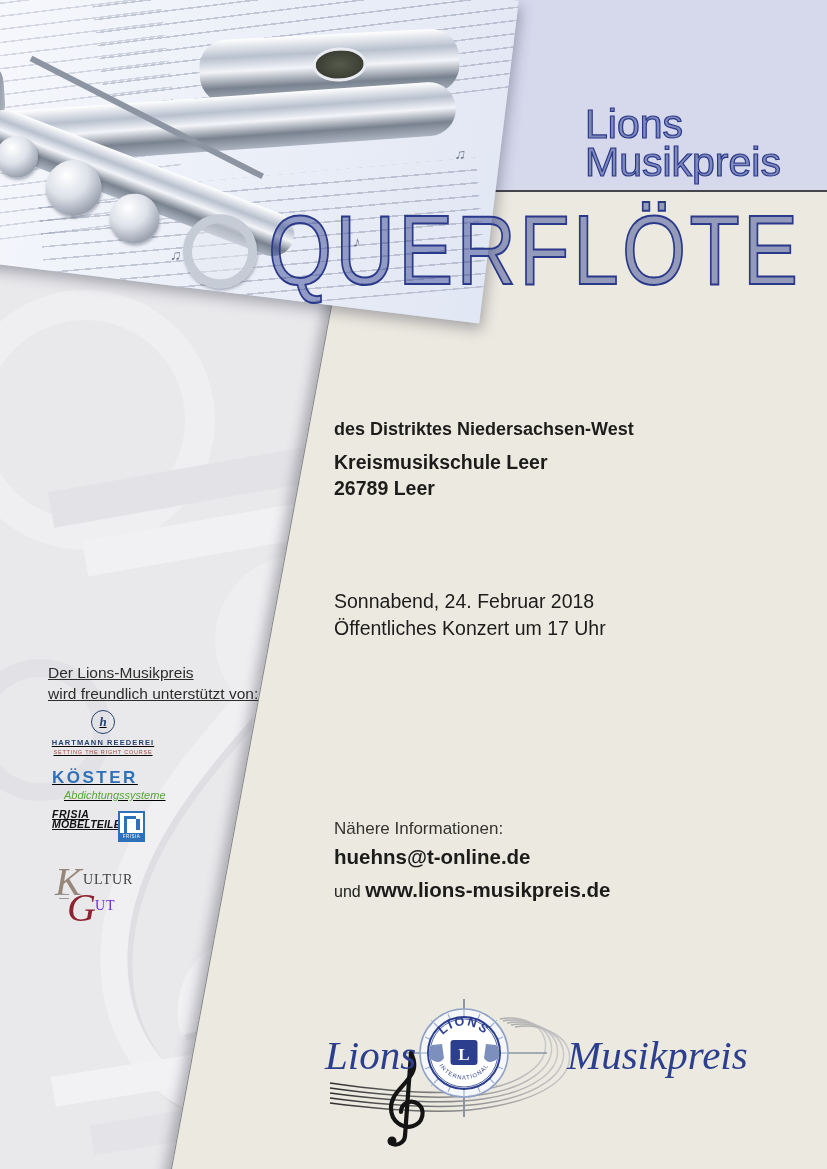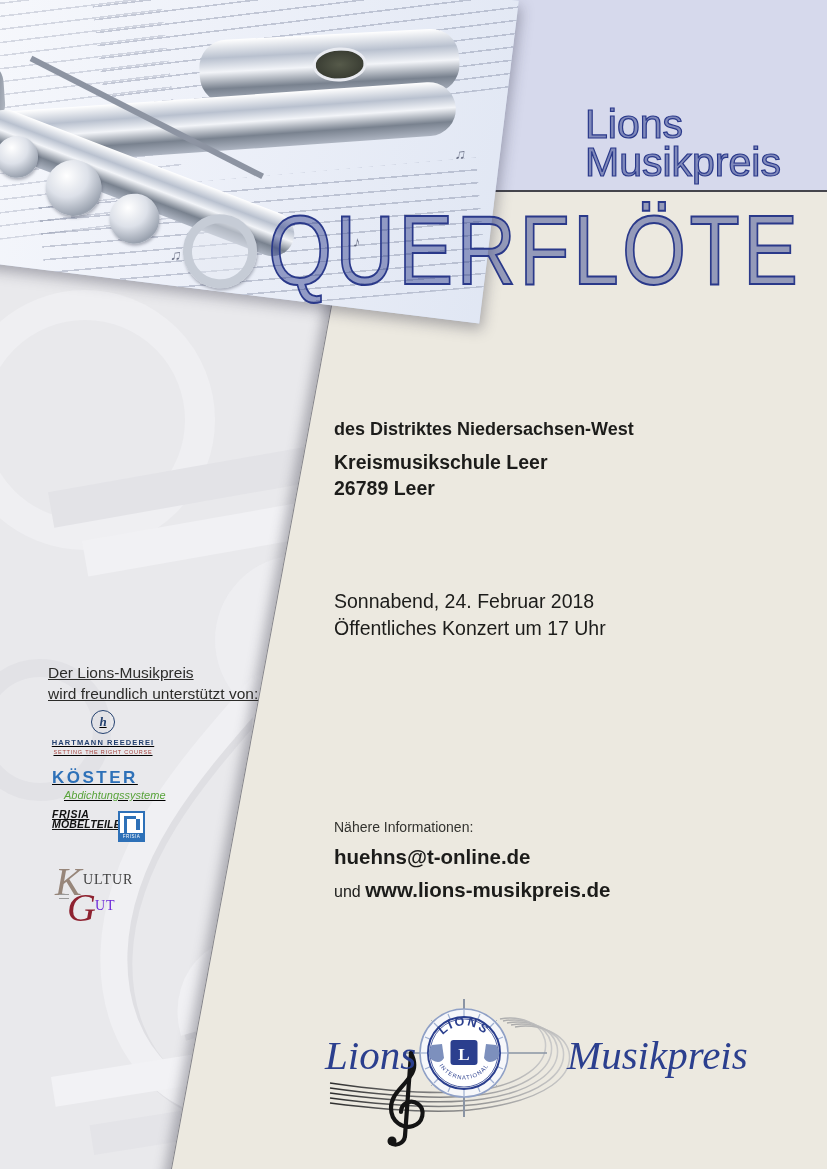--- a/index.html
+++ b/index.html
@@ -34,21 +34,21 @@
   .quer{left:268px;top:201px;font-size:98px;letter-spacing:4px;z-index:6;
     transform:scaleX(.84);transform-origin:left top;white-space:nowrap;}
   
   .txt{z-index:6;color:#1c1c1a;}
   .district{left:334px;top:380px;font-size:18px;font-weight:bold;margin-top:39px;}
   .venue{left:334px;top:450px;font-size:19.5px;font-weight:bold;line-height:25.5px;}
   .event{left:334px;top:548px;font-size:19.5px;font-weight:normal;line-height:26.5px;margin-top:40px;}
   .gray{color:#908e86;}
   .prizes{left:334px;top:641px;font-size:16.5px;line-height:22px;}
   .qual{left:334px;top:725px;font-size:16.5px;line-height:23.5px;}
-  .info-label{left:334px;top:819px;font-size:14px;color:#33332f;}
+  .info-label{left:334px;top:819px;font-size:17px;color:#33332f;}
   .email{left:334px;top:845px;font-size:20.5px;font-weight:bold;}
   .web{left:334px;top:878px;}
   .web .und{font-size:16px;}
   .web .site{font-size:20.5px;font-weight:bold;}
   
   .side{z-index:6;text-decoration:underline;}
   .intro{left:48px;top:662px;font-size:15.5px;line-height:21px;color:#2c2c2a;}
   .hart{left:48px;top:710px;width:110px;text-align:center;}
   .hart .circ{width:22px;height:22px;border:1.5px solid #24416f;border-radius:50%;
     margin:0 auto 4px auto;font-family:"Liberation Serif",serif;font-style:italic;font-weight:bold;

